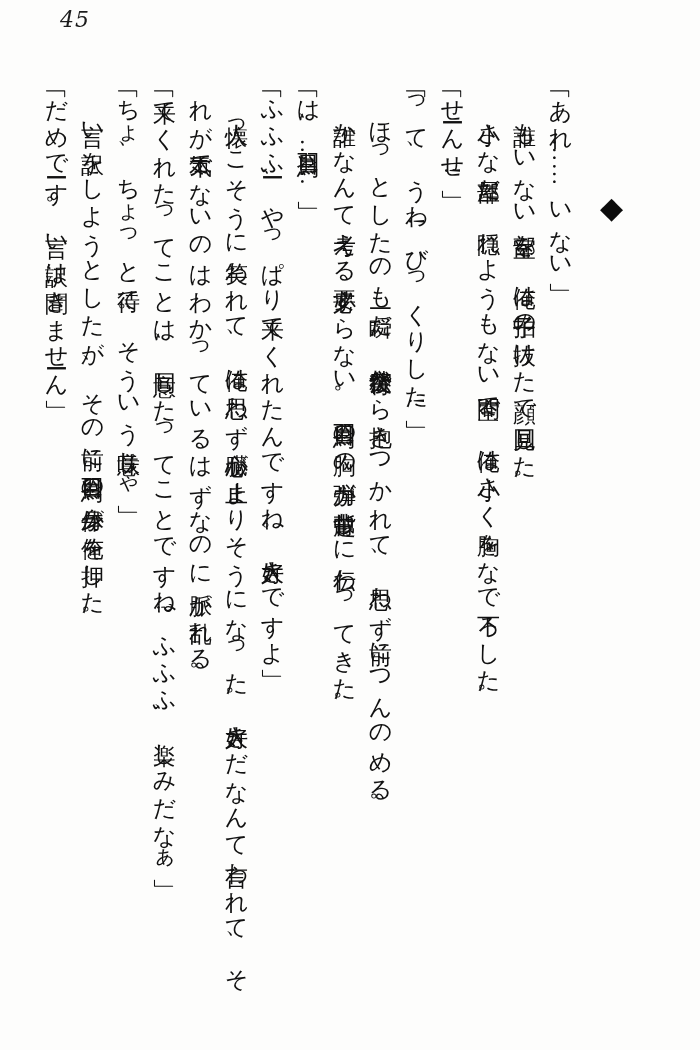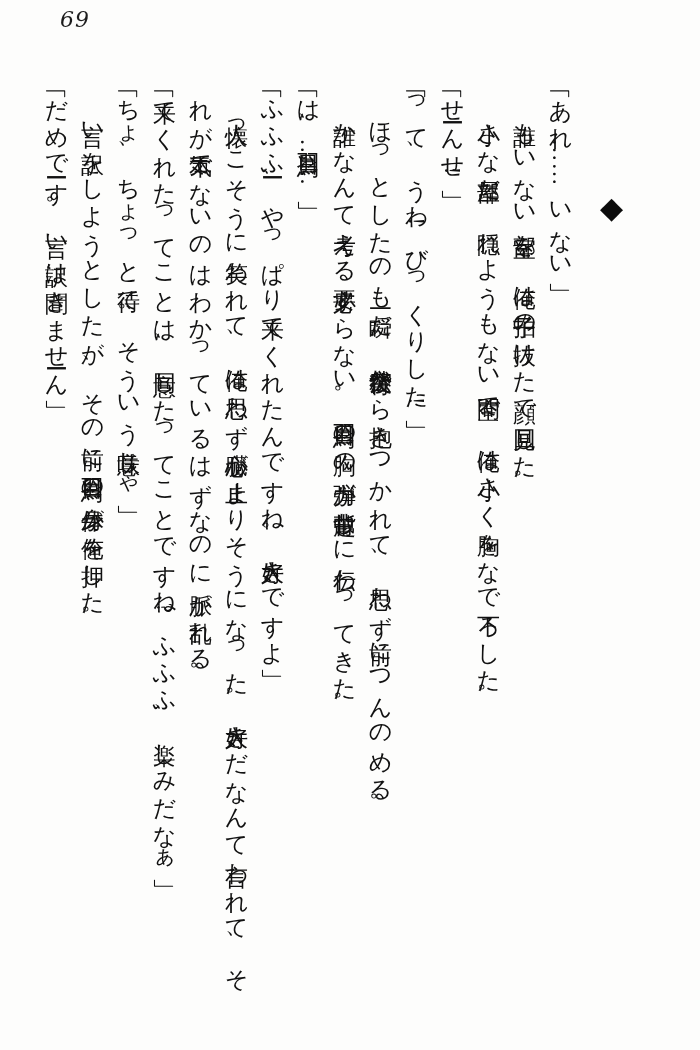--- a/index.html
+++ b/index.html
@@ -58,21 +58,21 @@
     padding: 0;
   }
   .para.indent {
     text-indent: 1em;
   }
 </style>
 </head>
 <body>
 
 <div class="page">
-  <span class="page-number">69</span>
+  <span class="page-number">45</span>
 
   <span class="scene-divider">◆</span>
 
   <div class="text-block">
       <p class="para">「あれ……いない」</p>
       <p class="para indent">誰もいない部室を、俺は拍子の抜けた顔で見回した。</p>
       <p class="para indent">小さな部屋だ。隠れようもない空間で、俺は小さく胸をなで下ろした。</p>
       <p class="para">「せーんせ!」</p>
       <p class="para">「って、うわ! びっくりした!」</p>
       <p class="para indent">ほっとしたのも一瞬だ。突然背後から抱きつかれて、思わず前につんのめる。</p>

